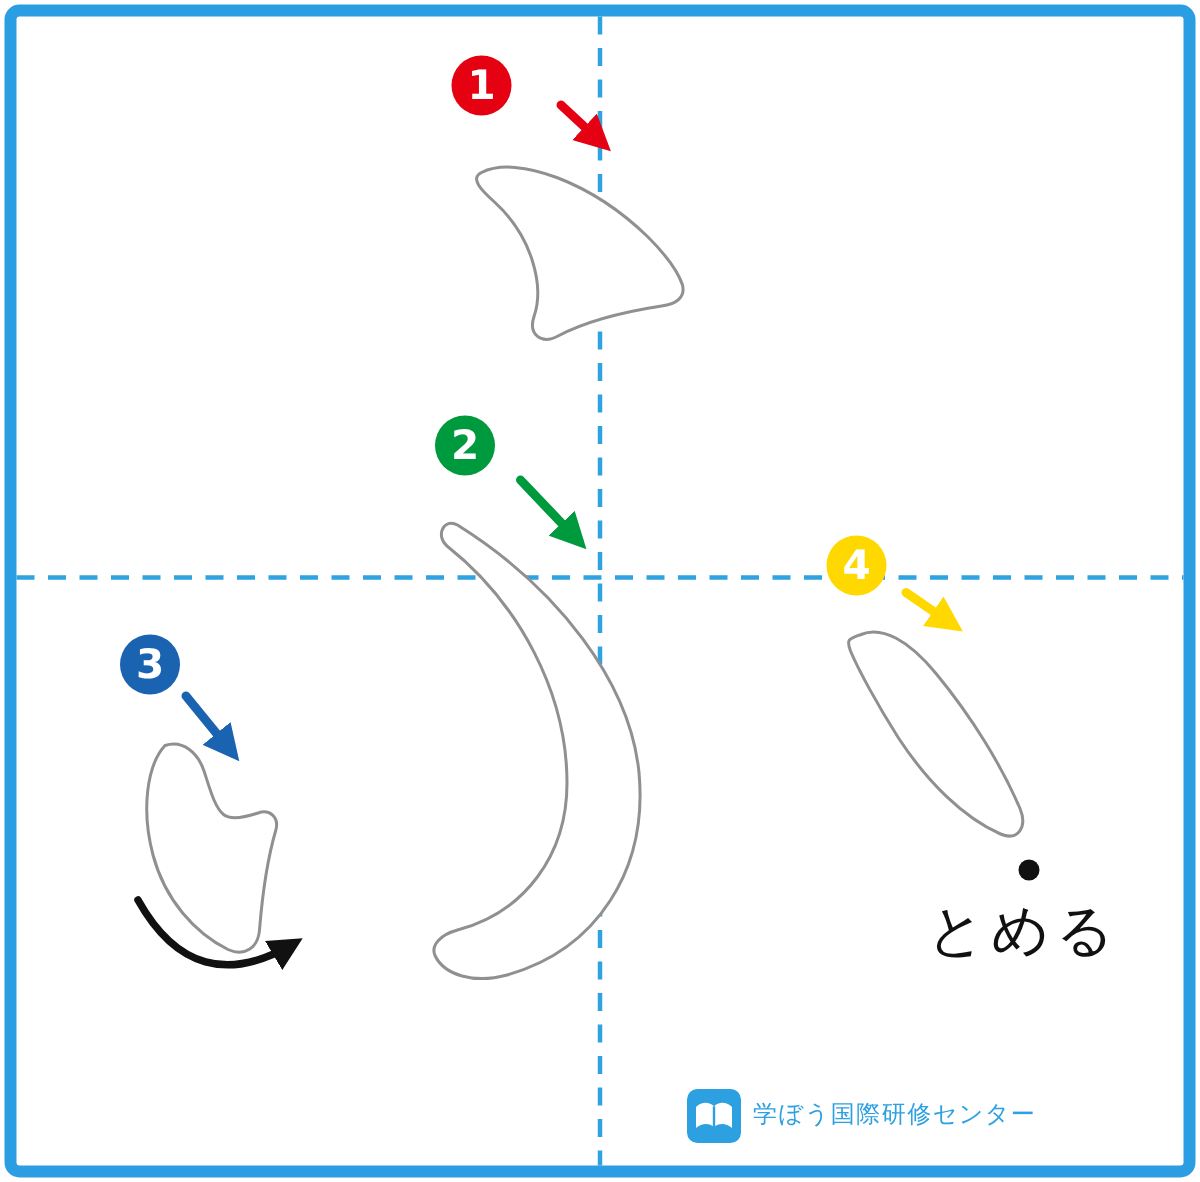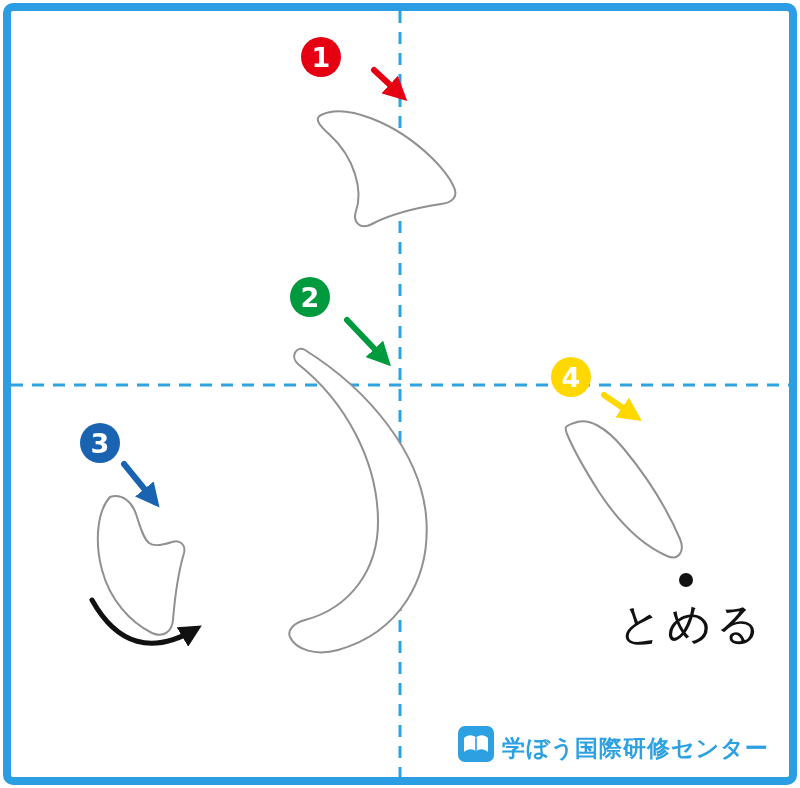--- a/index.html
+++ b/index.html
@@ -41,27 +41,27 @@
     color:#fff;font-weight:bold;font-size:27px;line-height:1;
     display:flex;align-items:center;justify-content:center;
     user-select:none;
   }
   .badge-1{left:301px;top:37px;background:var(--step1,#e50012);}
   .badge-2{left:290px;top:277px;background:var(--step2,#009a3e);}
   .badge-3{left:80px;top:423px;background:var(--step3,#1a63b0);}
   .badge-4{left:551px;top:357px;background:var(--step4,#ffd800);}
   .label{
     position:absolute;color:var(--ink-black,#111);
-    font-size:44px;letter-spacing:4px;white-space:nowrap;
+    font-size:38px;letter-spacing:4px;white-space:nowrap;
   }
   .label-haneru{left:102px;top:664px;}
   .label-tomeru{left:618px;top:595px;}
   .logo-text{
     position:absolute;left:502px;top:733px;
-    font-size:23px;font-weight:bold;letter-spacing:1px;
+    font-size:16px;font-weight:normal;letter-spacing:1px;
     color:var(--logo-blue,#2ca0e0);white-space:nowrap;
   }
 </style>
 </head>
 <body>
 
 <div class="canvas">
 
   <svg class="art" width="800" height="788" viewBox="0 0 800 788">
     <defs>

